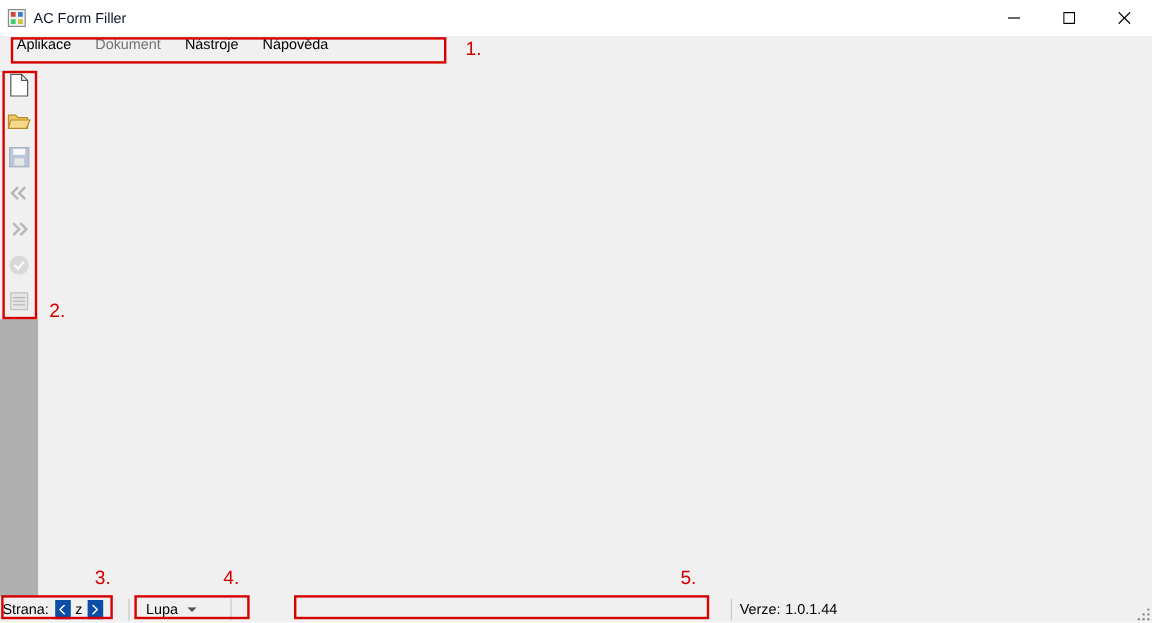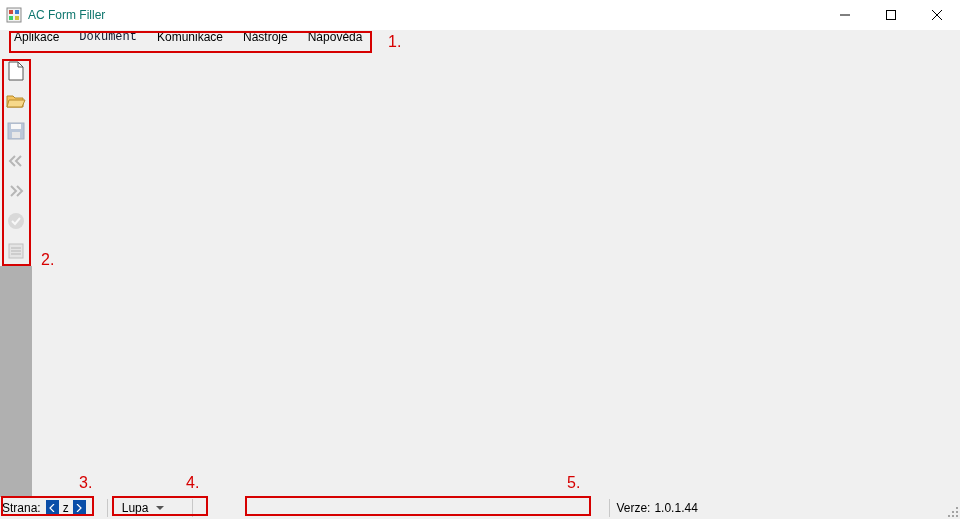--- a/index.html
+++ b/index.html
@@ -15,21 +15,21 @@
     position: relative;
     border-bottom: 0;
   }
   .titlebar .app-icon {
     width: 16px; height: 16px;
     margin-right: 6px;
     display: flex; align-items: center; justify-content: center;
   }
   .titlebar .title-text {
     font-size: 12px;
-    color: #0f766e;
+    color: #0f172a;
   }
   .win-controls {
     position: absolute;
     right: 0; top: 0;
     display: flex;
     height: 30px;
   }
   .win-btn {
     width: 46px; height: 30px;
     display: flex; align-items: center; justify-content: center;
@@ -44,21 +44,21 @@
     align-items: flex-start;
     padding: 0 4px;
   }
   .menubar .menu-item {
     padding: 0 10px;
     display: flex;
     align-items: center;
     font-size: 12px;
     color: #000;
   }
-  .menubar .menu-item.disabled { color: #0f172a; font-family: Liberation Mono, monospace; }
+  .menubar .menu-item.disabled { color: #737373; }
 
   
   .callout-box {
     position: absolute;
     border: 2px solid #d60000;
     pointer-events: none;
   }
   .callout-num {
     position: absolute;
     color: #d60000;
@@ -191,21 +191,20 @@
           <line x1="0" y1="0" x2="10" y2="10" stroke="#000" stroke-width="1"></line>
           <line x1="10" y1="0" x2="0" y2="10" stroke="#000" stroke-width="1"></line>
         </svg>
     </div>
   </div>
 </div>
 
 <div class="menubar">
   <div class="menu-item">Aplikace</div>
   <div class="menu-item disabled">Dokument</div>
-  <div class="menu-item">Komunikace</div>
   <div class="menu-item">Nástroje</div>
   <div class="menu-item">Nápověda</div>
 </div>
 
 <div class="main-area">
   <div style="display:flex;flex-direction:column;width:32px;">
     <div class="vtoolbar">
 
       <div class="tbtn">
         <svg width="18" height="20" viewBox="0 0 18 20">

